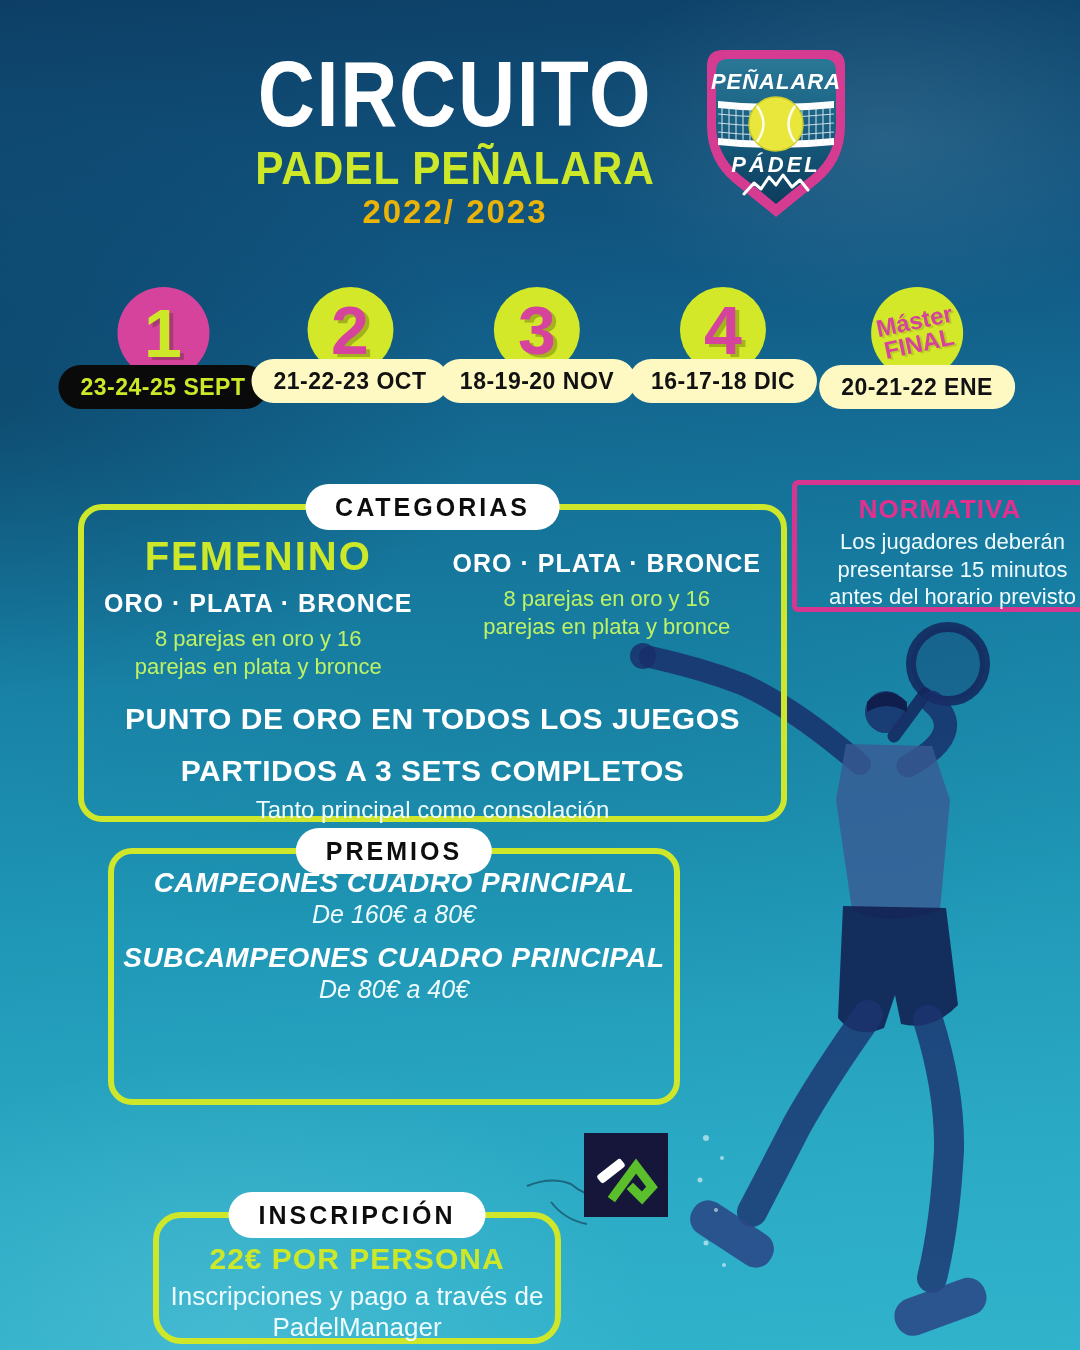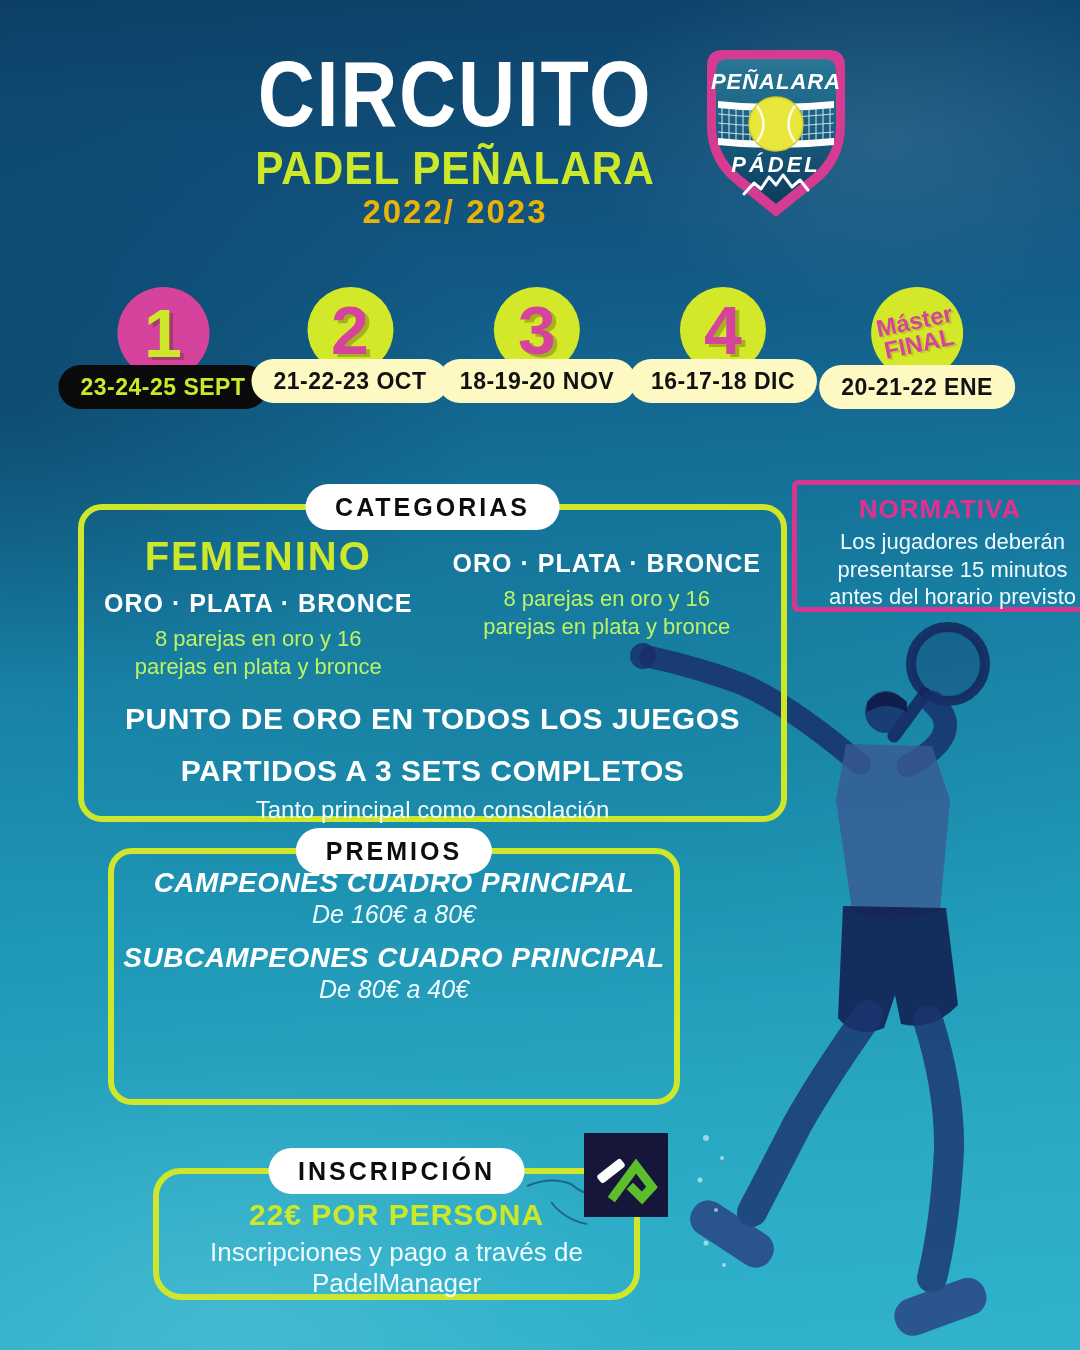--- a/index.html
+++ b/index.html
@@ -70,21 +70,21 @@
   .normativa-body span{display:block;padding-left:25px;}
 
   
   .premios{left:108px;top:848px;width:572px;height:257px;}
   .prize{margin-top:14px;font-style:italic;}
   .prize:first-of-type{margin-top:30px;}
   .prize-title{font-size:28px;font-weight:bold;color:#ffffff;letter-spacing:0.5px;line-height:1.1;}
   .prize-detail{font-size:25px;color:#eefcff;line-height:1.2;}
 
   
-  .inscripcion{left:153px;top:1168px;width:487px;height:132px;border-radius:28px;}
+  .inscripcion{left:153px;top:1212px;width:408px;height:132px;border-radius:28px;}
   .price{font-size:30px;font-weight:bold;color:#cde829;letter-spacing:1px;margin-top:26px;line-height:1;}
   .ins-detail{font-size:26px;color:#eefcff;line-height:1.18;margin-top:7px;}
   .ins-detail span{display:block;}
 
   
   .pm-logo{position:absolute;left:584px;top:1133px;width:84px;height:84px;z-index:3;}
 </style>
 </head>
 <body>
 

